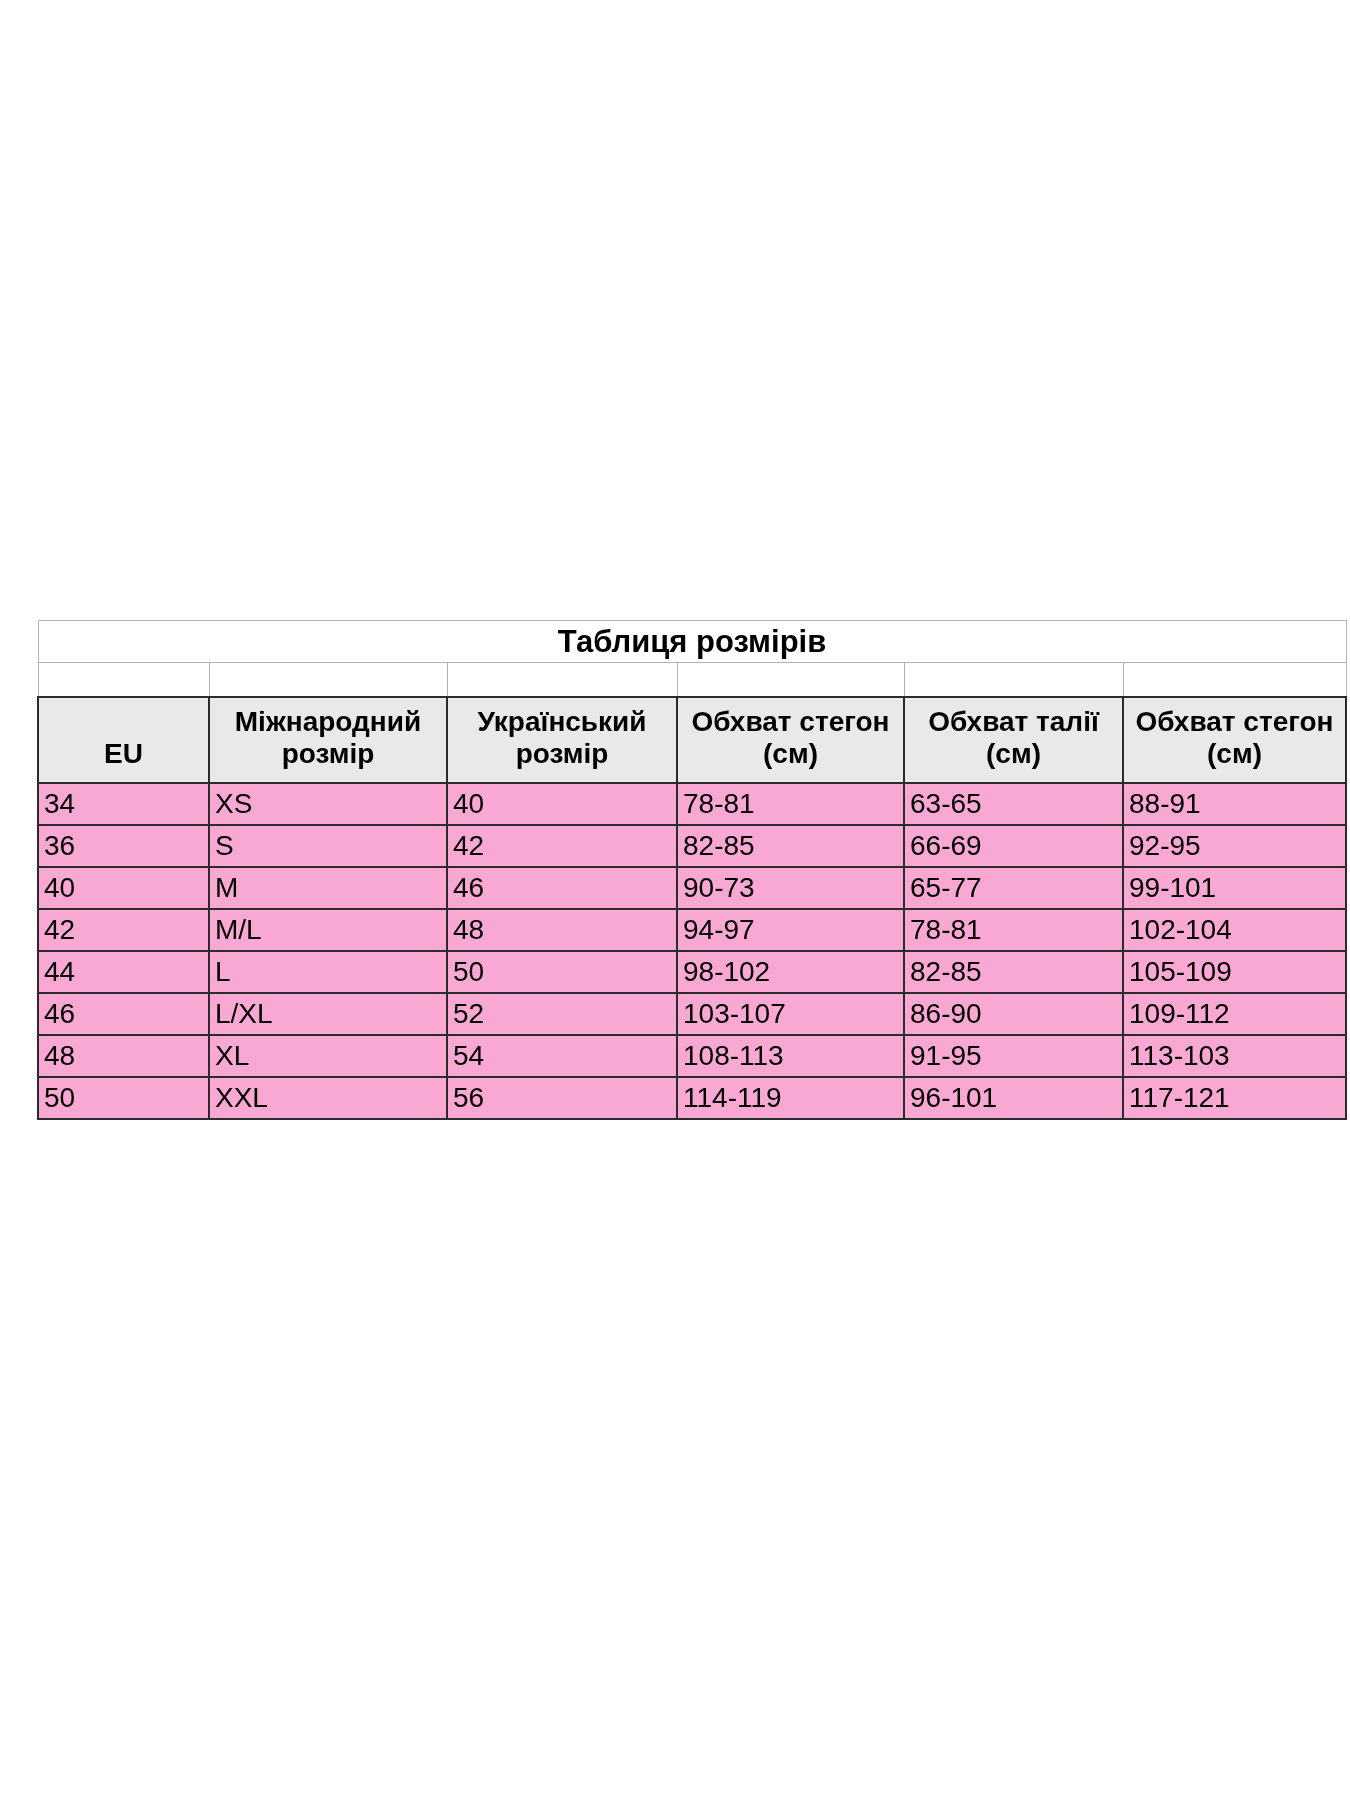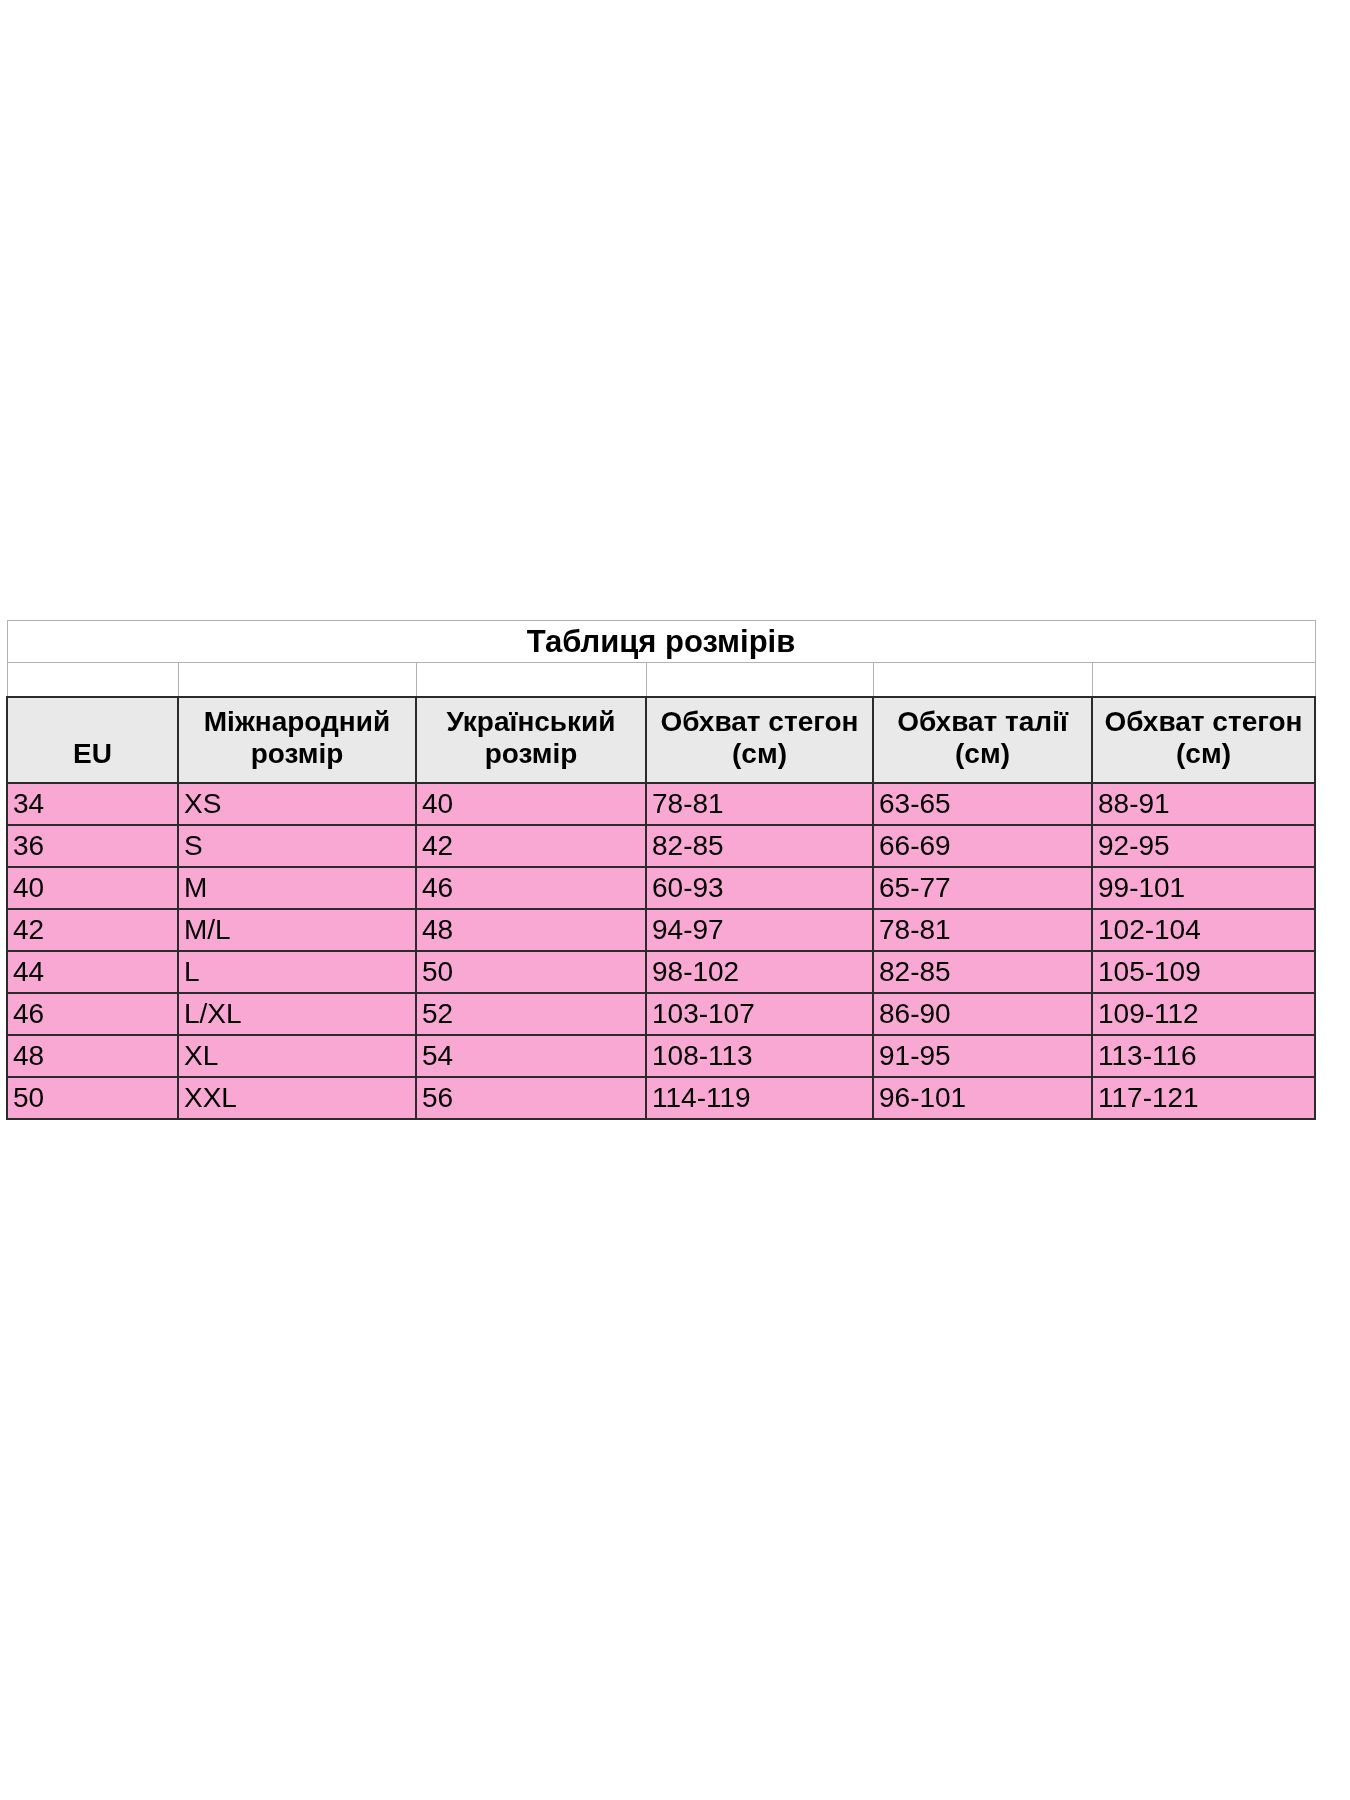--- a/index.html
+++ b/index.html
@@ -11,21 +11,21 @@
     position: relative;
     width: 1350px;
     height: 1800px;
     background: #ffffff;
     overflow: hidden;
     font-family: "Liberation Sans", "DejaVu Sans", sans-serif;
     color: #000000;
   }
   .table-wrap {
     position: absolute;
-    left: 6px;
+    left: 37px;
     top: 620px;
     width: 1308px;
   }
   table.size-table {
     border-collapse: collapse;
     table-layout: fixed;
     width: 1308px;
     color: #000000;
   }
   col.c0 { width: 171px; }
@@ -132,21 +132,21 @@
             <td>S</td>
             <td>42</td>
             <td>82-85</td>
             <td>66-69</td>
             <td>92-95</td>
           </tr>
           <tr>
             <td>40</td>
             <td>M</td>
             <td>46</td>
-            <td>60-93</td>
+            <td>90-73</td>
             <td>65-77</td>
             <td>99-101</td>
           </tr>
           <tr>
             <td>42</td>
             <td>M/L</td>
             <td>48</td>
             <td>94-97</td>
             <td>78-81</td>
             <td>102-104</td>
@@ -166,21 +166,21 @@
             <td>103-107</td>
             <td>86-90</td>
             <td>109-112</td>
           </tr>
           <tr>
             <td>48</td>
             <td>XL</td>
             <td>54</td>
             <td>108-113</td>
             <td>91-95</td>
-            <td>113-116</td>
+            <td>113-103</td>
           </tr>
           <tr>
             <td>50</td>
             <td>XXL</td>
             <td>56</td>
             <td>114-119</td>
             <td>96-101</td>
             <td>117-121</td>
           </tr>
         </tbody>

